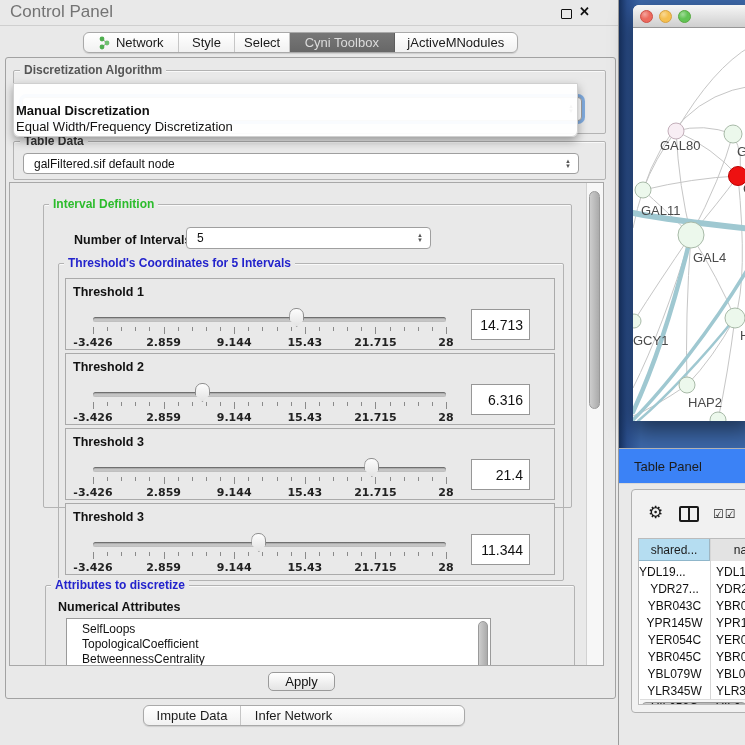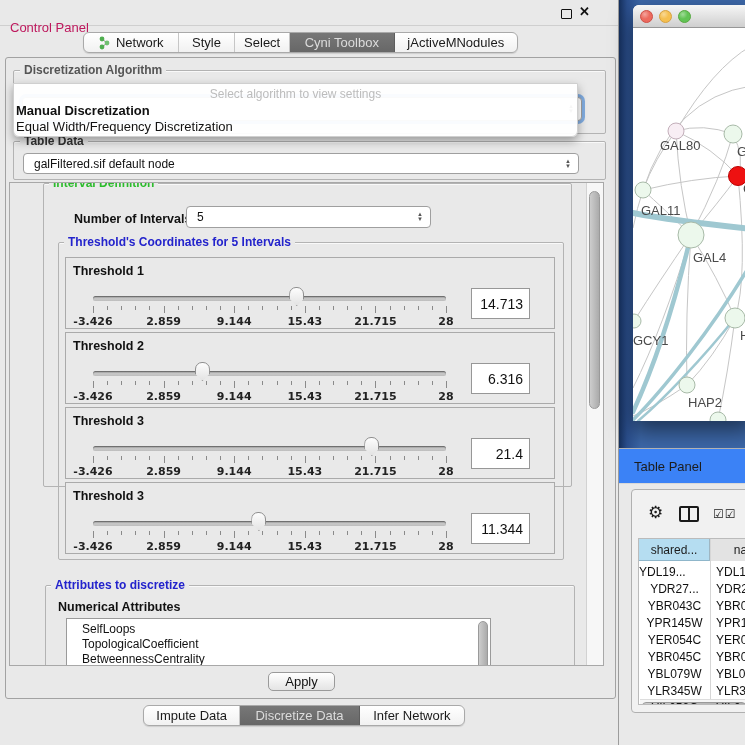--- a/index.html
+++ b/index.html
@@ -3,21 +3,21 @@
 <meta charset="utf-8">
 <style>
   * { margin:0; padding:0; box-sizing:border-box; }
   html,body { width:745px; height:745px; }
   body { font-family:"Liberation Sans", sans-serif; background:#e9e9e9; }
   #root { position:relative; width:745px; height:745px; overflow:hidden; background:#e9e9e9; }
   .abs { position:absolute; }
 
   
   #titlebar { left:0; top:0; width:618px; height:26px; background:#e9e9e9; border-bottom:1px solid #cfcfcf; }
-  #cp-title { left:10px; top:20px; font-size:13px; color:#be185d; }
+  #cp-title { left:10px; top:2px; font-size:17px; color:#737373; }
   #float-btn { left:561px; top:9px; width:11px; height:10px; border:1.5px solid #111; border-radius:1px; cursor:pointer; }
   #close-btn { left:579px; top:4px; font-size:13px; font-weight:bold; color:#111; cursor:pointer; }
 
   .seg-bar { height:21px; display:flex; border:1px solid #a9a9a9; border-radius:6px; background:linear-gradient(#ffffff,#f1f1f1); overflow:hidden; box-shadow:0 1px 1px rgba(0,0,0,.12); }
   .seg { display:flex; align-items:center; justify-content:center; font-size:13px; color:#1a1a1a; border-right:1px solid #c6c6c6; cursor:pointer; gap:5px; }
   .seg:last-child { border-right:none; }
   .seg.selected { background:linear-gradient(#777,#676767); color:#dcdcdc; border-right-color:#5e5e5e; }
 
   #main-panel { left:5px; top:57px; width:611px; height:642px; border:1px solid #a2a2a2; border-radius:3px; background:#e9e9e9; }
 
@@ -117,37 +117,36 @@
   <div class="abs" id="main-panel"></div>
 
   <div class="groupbox" style="left:13px; top:70px; width:593px; height:64px;">
     <span class="grouplabel" style="left:6px; color:#555;">Discretization Algorithm</span>
   </div>
   <div class="abs combo" id="algo-combo">
     <span class="stepper">▲<br>▼</span>
   </div>
 
   <div class="abs" id="algo-popup">
-    <div id="popup-hint">Select algorithm to view settings</div>
   <div class="popup-item bold" style="top: 19px;">Manual Discretization</div>
       <div class="popup-item" style="top: 35px;">Equal Width/Frequency Discretization</div>
     </div>
 
   <div class="groupbox" style="left:13px; top:141px; width:593px; height:39px;">
     <span class="grouplabel" style="left:6px;">Table Data</span>
     <div class="combo" style="left:9px; top:11px; width:556px; height:21px;">
       <span>galFiltered.sif default node</span>
       <span class="stepper">▲<br>▼</span>
     </div>
   </div>
 
   <div class="abs" id="scrollpane">
     <div class="abs" id="viewport">
 
-      <div class="groupbox" style="left:33px; top:0; width:529px; height:304px;">
+      <div class="groupbox" style="left:33px; top:21px; width:529px; height:304px;">
         <span class="grouplabel green" style="left:5px;">Interval Definition</span>
         <span class="abs" style="left:30px; top:28px; font-size:12.5px; font-weight:bold; color:#111;">Number of Intervals</span>
         <div class="combo" style="left:142px; top:22px; width:245px; height:22px;">
           <span>5</span>
           <span class="stepper">▲<br>▼</span>
         </div>
         <div class="groupbox" id="thresholds-group" style="left:14px; top:58px; width:506px; height:318px;">
           <span class="grouplabel blue" style="left:5px;">Threshold's Coordinates for 5 Intervals</span>
         <div class="th-panel" style="top: 14px;">
               <div class="th-title">Threshold 1</div>
@@ -319,23 +318,20 @@
       <div class="scroll-thumb" style="left:2px; top:8px; width:11px; height:218px;"></div>
     </div>
   </div>
 
   <div class="abs" id="apply-btn">Apply</div>
 
   <div class="abs seg-bar" id="bottom-tabs" style="left:143px; top:705px; width:322px;">
       <div class="seg" style="width: 97px;">
         <span>Impute Data</span>
       </div>
-      <div class="seg selected" style="width: 120px;">
-        <span>Discretize Data</span>
-      </div>
       <div class="seg" style="width: 105px;">
         <span>Infer Network</span>
       </div>
     </div>
 
   <div class="abs" id="right">
     <div class="abs" id="desktop">
       <div class="abs" id="net-window">
         <div class="abs" id="net-titlebar">
             <div class="light" style="left: 7px; background: radial-gradient(circle at 35% 30%, rgba(255, 255, 255, 0.4), transparent 45%), rgb(236, 106, 94); border: 1px solid rgb(206, 80, 71);"></div>

